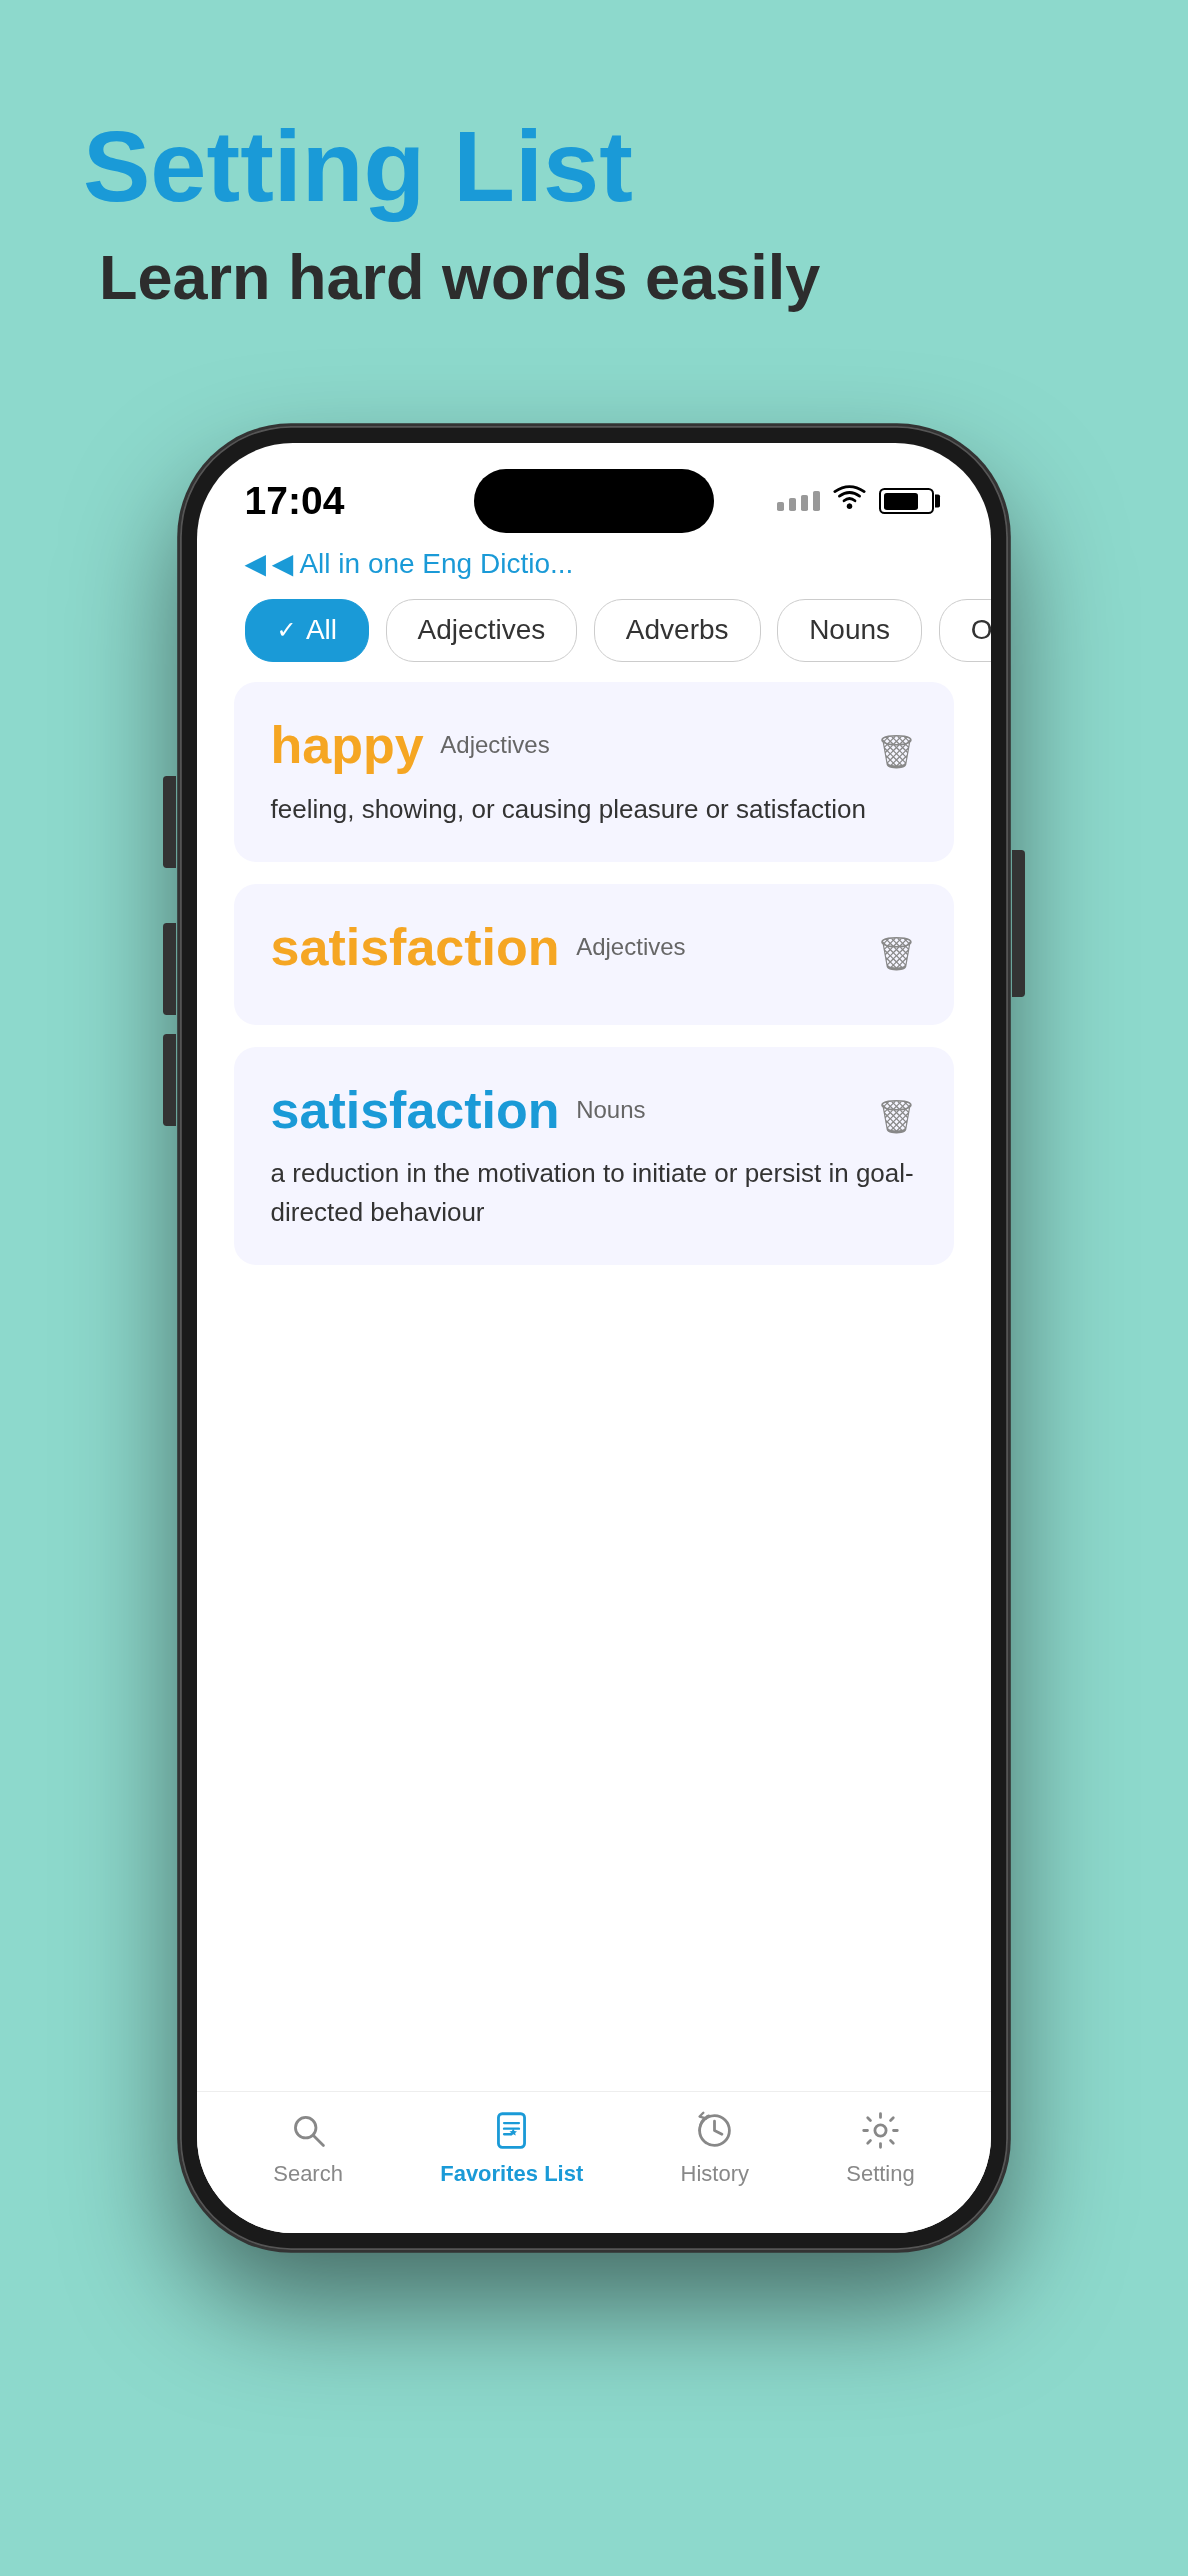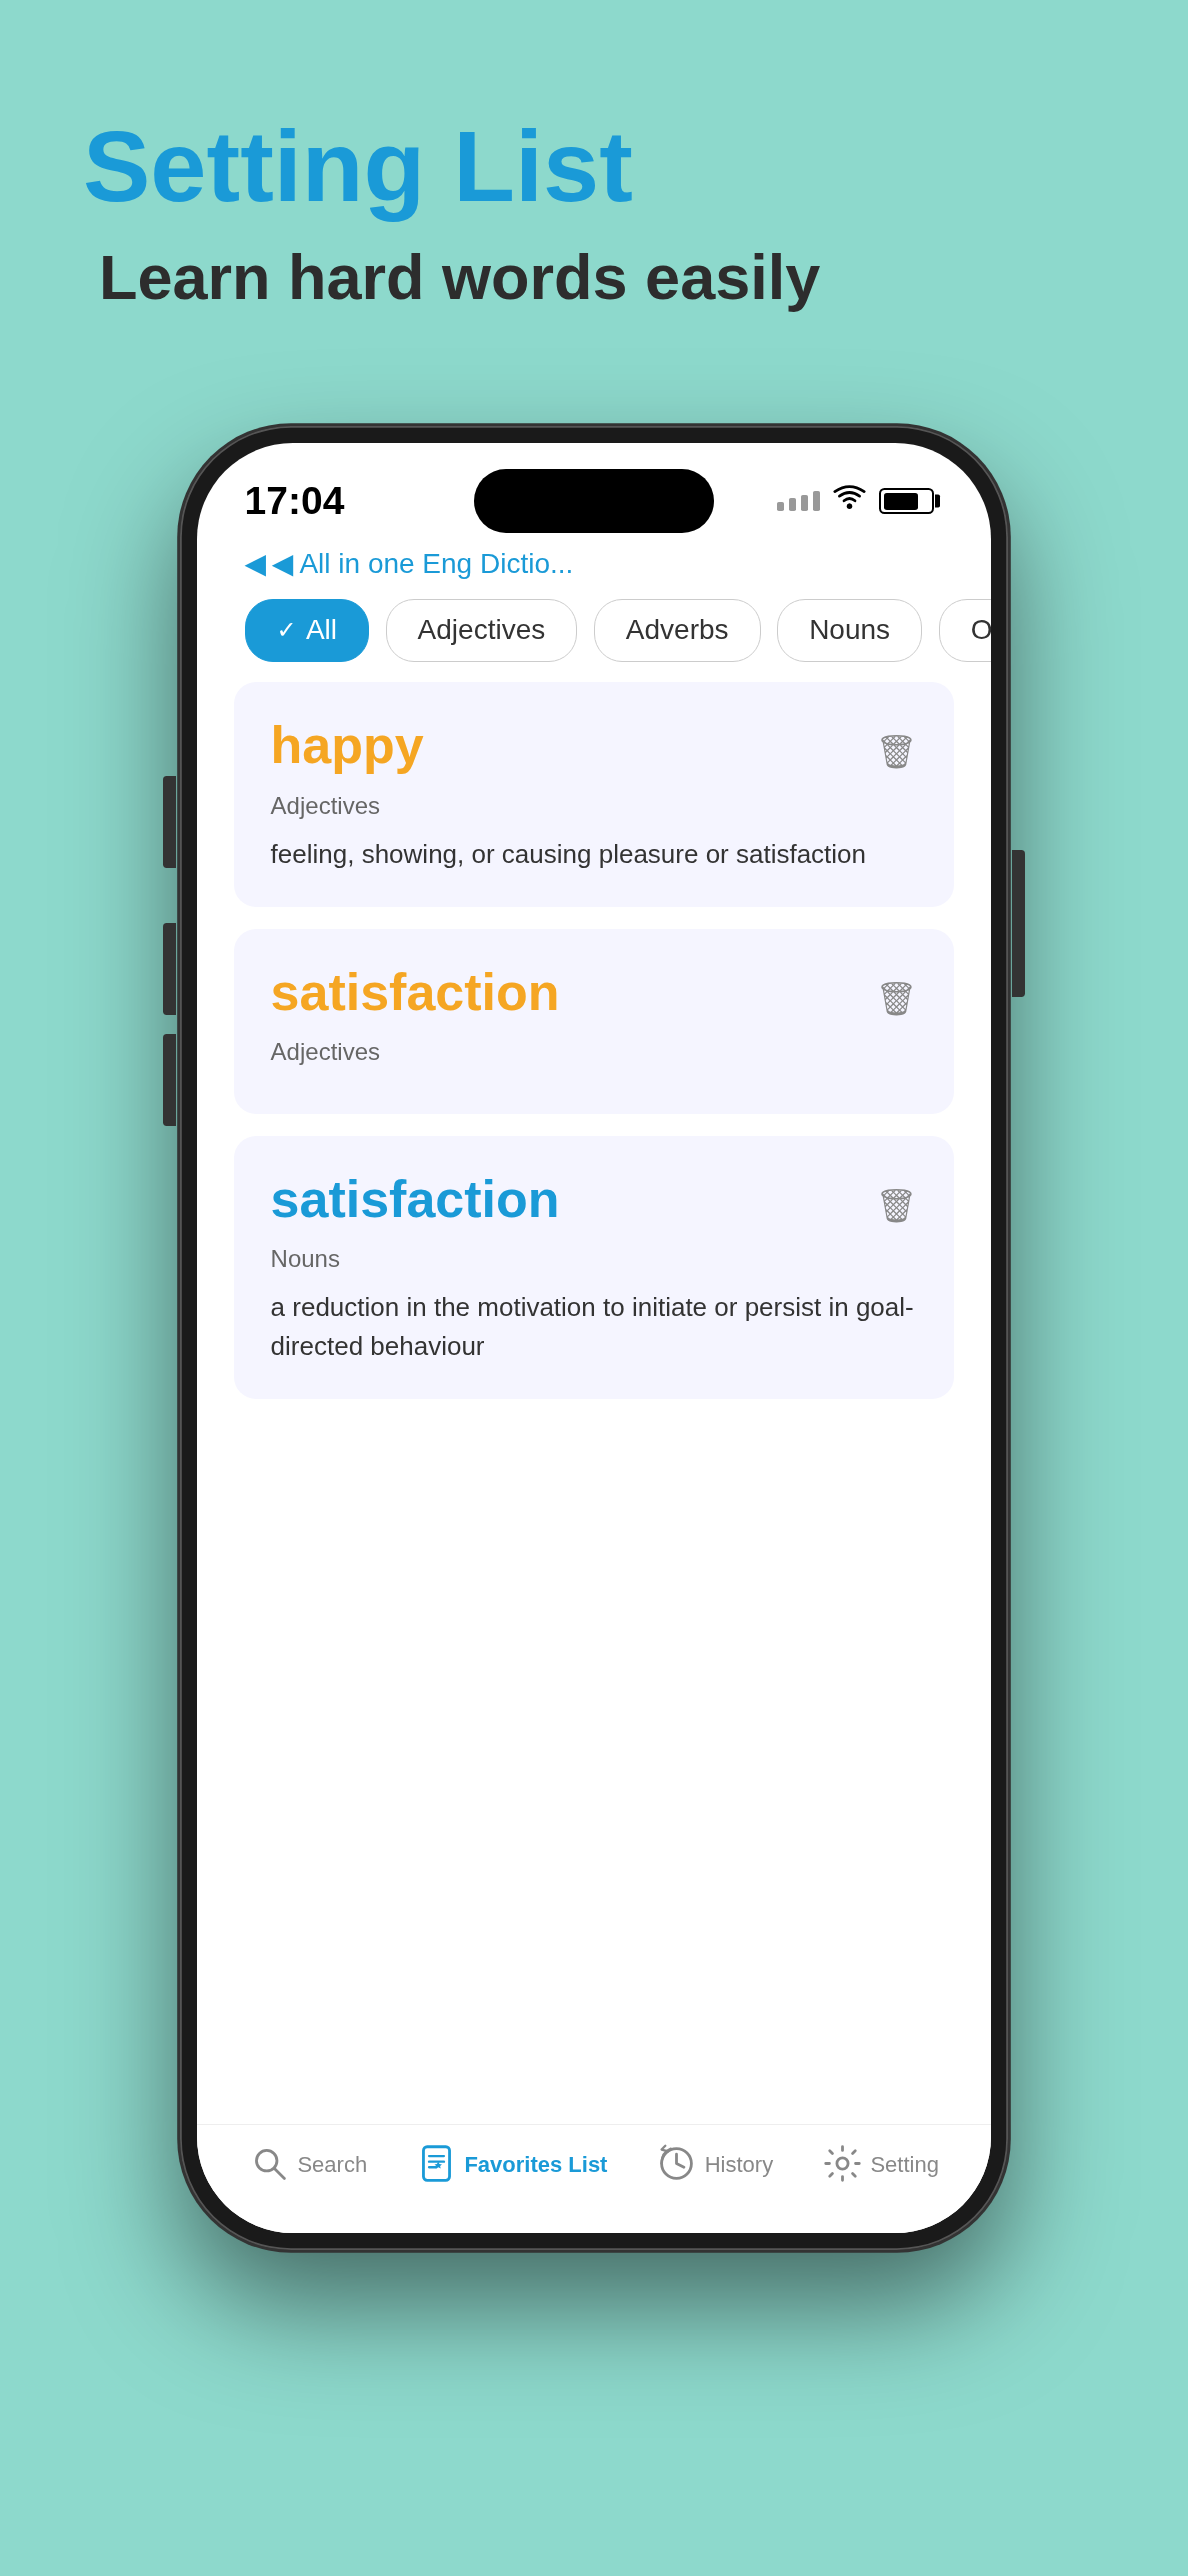--- a/index.html
+++ b/index.html
@@ -248,23 +248,22 @@
 
     .word-card-header {
       display: flex;
       align-items: baseline;
       justify-content: space-between;
       margin-bottom: 14.7px;
     }
 
     .word-title-area {
       display: flex;
-      align-items: flex-start;
+      align-items: center;
       gap: 16.6px;
-      flex-direction: column;
     }
 
     .word-title.adjective {
       font-size: 52px;
       font-weight: 700;
       color: #f5a623;
     }
 
     .word-title.noun {
       font-size: 52px;
@@ -296,20 +295,21 @@
       justify-content: space-around;
       align-items: center;
       padding: 18.4px 28px 46px;
       border-top: 0.9px solid #eee;
       background: #fff;
       flex-shrink: 0;
     }
 
     .nav-item {
       display: flex;
+      flex-direction: column;
       align-items: center;
       gap: 7.4px;
       cursor: pointer;
     }
 
     .nav-label {
       font-size: 22px;
       color: #888;
     }
 

